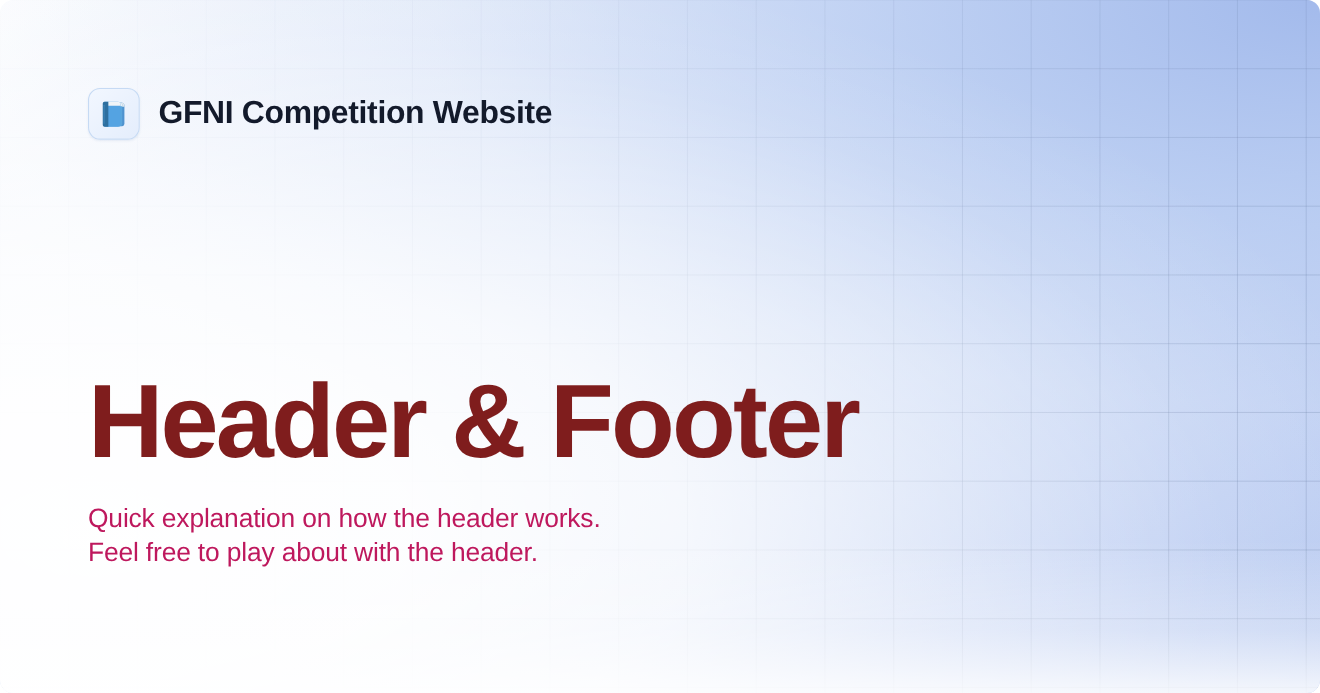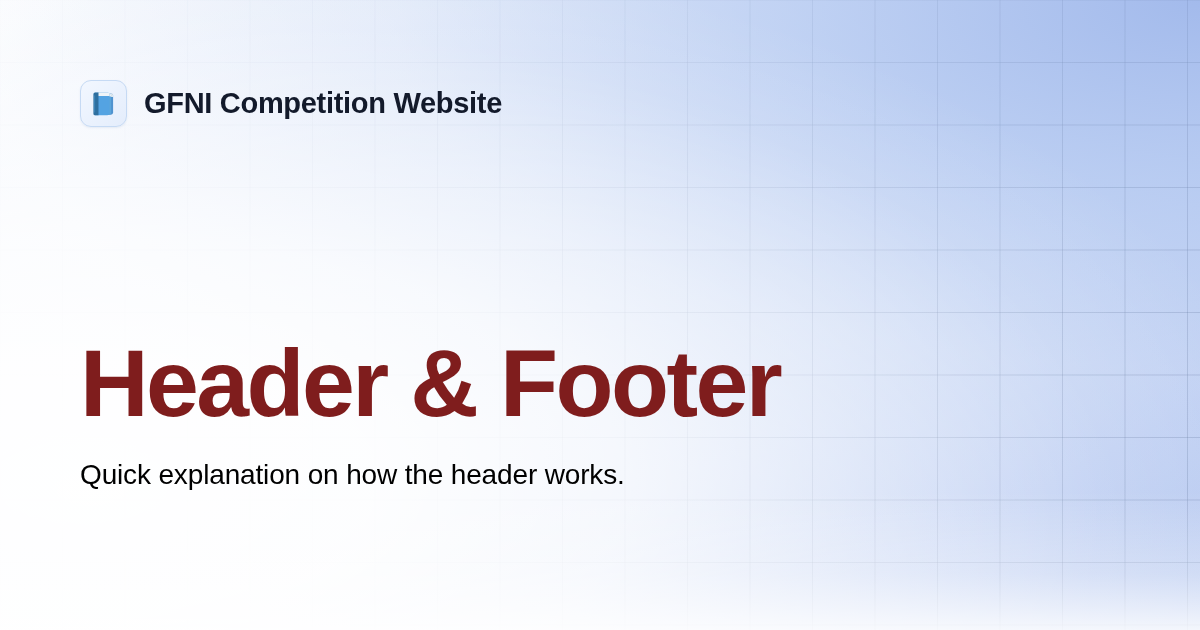--- a/index.html
+++ b/index.html
@@ -17,20 +17,21 @@
   }
 
   
   .banner {
     position: relative;
     width: 1200px;
     height: 630px;
     overflow: hidden;
     background: #ffffff;
     isolation: isolate;
+    border-radius: 12px;
   }
 
   
   .bg-gradient {
     position: absolute;
     inset: 0;
     background:
       linear-gradient(to bottom right,
         #ffffff 0%,
         #f4f7fd 18%,
@@ -162,23 +163,23 @@
     font-size: 95px;
     font-weight: 700;
     color: #7f1d1d;
     letter-spacing: -2.6px;
     line-height: 1.0;
     white-space: nowrap;
   }
 
   .subtitle {
     margin-top: 26px;
-    font-size: 28px;
+    font-size: 24px;
     font-weight: 400;
-    color: #000000;
+    color: #be185d;
     line-height: 1.28;
     letter-spacing: -0.15px;
   }
 
   .subtitle-line { display: block; white-space: nowrap; }
 </style>
 </head>
 <body>
 
 <div class="banner">
@@ -214,18 +215,19 @@
 
       <div class="brand-title">GFNI Competition Website</div>
     </div>
 
     <div class="headline-block">
 
       <h1 class="headline">Header &amp; Footer</h1>
 
       <p class="subtitle">
         <span class="subtitle-line">Quick explanation on how the header works.</span>
+        <span class="subtitle-line">Feel free to play about with the header.</span>
       </p>
 
     </div>
 
   </div>
 </div>
 
 </body></html>

